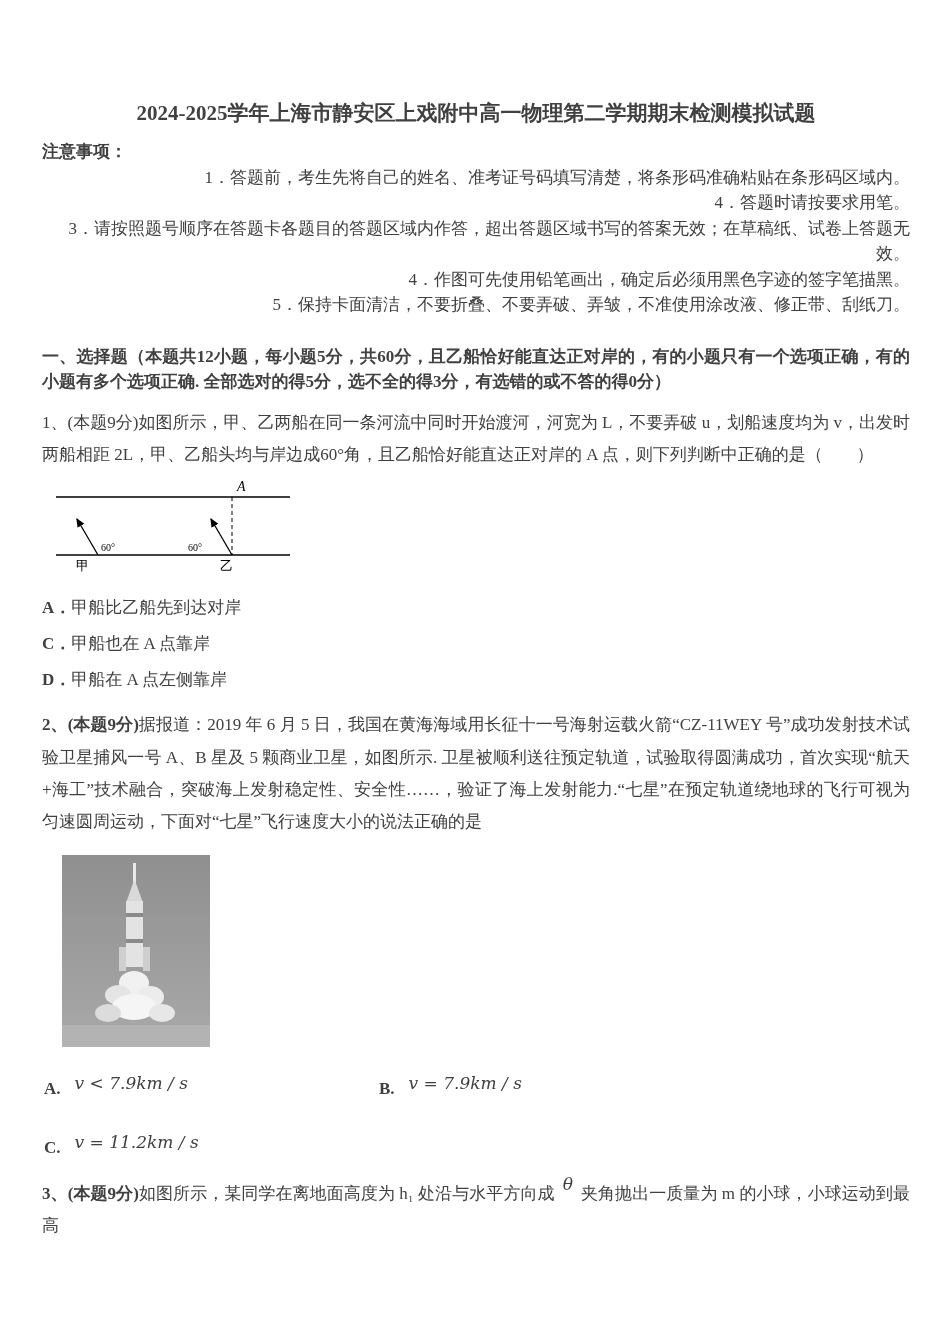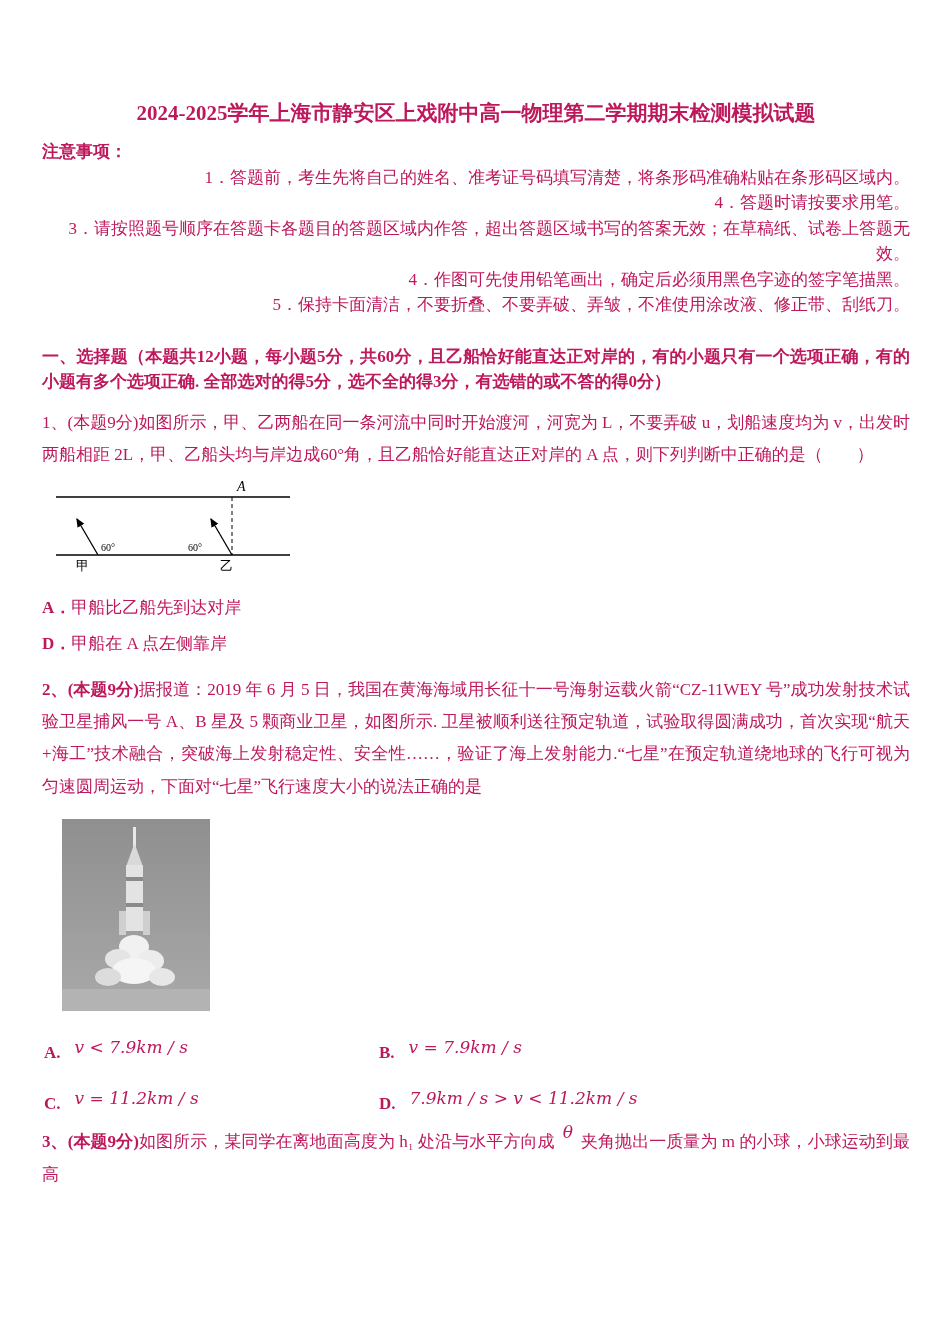--- a/index.html
+++ b/index.html
@@ -1,40 +1,40 @@
 <!DOCTYPE html>
 <html><head>
 <meta charset="utf-8">
 <style>
   * { box-sizing: border-box; }
   html, body { margin: 0; padding: 0; background: #ffffff; }
   .page {
     width: 950px; height: 1344px; margin: 0 auto; position: relative;
-    background: #ffffff; color: #be185d; overflow: hidden;
+    background: #ffffff; color: #404040; overflow: hidden;
     font-family: "Liberation Serif", "DejaVu Serif", serif;
     font-size: 17px; padding: 100px 40px 0 42px;
   }
   .title {
     font-size: 21px; font-weight: bold; text-align: center;
     margin: 0 0 12px 0; line-height: 1.3;
   }
   .notice-heading { font-weight: bold; line-height: 1.5; }
   .notice-item { line-height: 1.5; text-align: right; }
   .section-heading { font-weight: bold; margin-top: 26px; line-height: 1.5; text-align: justify; }
   .stem { margin-top: 12px; line-height: 1.9; text-align: justify; }
   .q-prefix { font-weight: normal; }
   .q-prefix.bold { font-weight: bold; }
   .q1-figure { margin: 6px 0 4px 8px; }
   .options-list { margin-top: 12px; }
   .option { line-height: 2.1; }
   .opt-letter { font-weight: bold; }
   .q2-figure { margin: 16px 0 6px 20px; line-height: 0; }
   .q2-options {
     display: grid; grid-template-columns: 335px 1fr;
-    row-gap: 24px; margin-top: 28px; margin-left: 2px;
+    row-gap: 32px; margin-top: 28px; margin-left: 2px;
   }
   .q2-option { line-height: 1.6; }
   .q2-opt-label { font-weight: bold; margin-right: 14px; }
   .formula {
     font-family: "DejaVu Serif", serif; font-style: italic;
     display: inline-block; position: relative; top: -5px; font-size: 17px;
   }
   .theta {
     font-family: "DejaVu Serif", serif; font-style: italic;
     position: relative; top: -9px; padding: 0 8px; display: inline-block;
@@ -77,20 +77,21 @@
         <text x="51" y="74" font-size="10">60°</text>
         <text x="138" y="74" font-size="10">60°</text>
         <text x="187" y="14" font-size="14" font-style="italic">A</text>
         <text x="26" y="93" font-size="13">甲</text>
         <text x="170" y="93" font-size="13">乙</text>
       </svg>
     </div>
 
     <div class="options-list">
       <div class="option"><span class="opt-letter">A．</span><span>甲船比乙船先到达对岸</span></div>
+      <div class="option"><span class="opt-letter">C．</span><span>甲船也在 A 点靠岸</span></div>
       <div class="option"><span class="opt-letter">D．</span><span>甲船在 A 点左侧靠岸</span></div>
     </div>
   </div>
 
   <div>
     <div class="stem"><span class="q-prefix bold">2、</span><span class="q-prefix bold">(本题9分)</span><span>据报道：2019 年 6 月 5 日，我国在黄海海域用长征十一号海射运载火箭“CZ-11WEY 号”成功发射技术试验卫星捕风一号 A、B 星及 5 颗商业卫星，如图所示. 卫星被顺利送往预定轨道，试验取得圆满成功，首次实现“航天+海工”技术融合，突破海上发射稳定性、安全性……，验证了海上发射能力.“七星”在预定轨道绕地球的飞行可视为匀速圆周运动，下面对“七星”飞行速度大小的说法正确的是</span></div>
 
     <div class="q2-figure">
       <svg width="148" height="192" viewBox="0 0 148 192">
         <defs>
@@ -114,21 +115,20 @@
         <ellipse cx="46" cy="158" rx="13" ry="9" fill="#dcdcdc"></ellipse>
         <ellipse cx="100" cy="158" rx="13" ry="9" fill="#e7e7e7"></ellipse>
         <rect x="0" y="170" width="148" height="22" fill="#b3b3b3"></rect>
       </svg>
     </div>
 
     <div class="q2-options">
       <div class="q2-option"><span class="q2-opt-label">A.</span><span class="formula">v &lt; 7.9km / s</span></div>
       <div class="q2-option"><span class="q2-opt-label">B.</span><span class="formula">v = 7.9km / s</span></div>
       <div class="q2-option"><span class="q2-opt-label">C.</span><span class="formula">v = 11.2km / s</span></div>
-      <div class="q2-option"><span class="q2-opt-label">D.</span><span class="formula">7.9km / s &gt; v &lt; 11.2km / s</span></div>
     </div>
   </div>
 
-  <div style="margin-top:8px;">
+  <div style="margin-top:16px;">
     <div class="stem" style="margin-top:0;"><span class="q-prefix bold">3、</span><span class="q-prefix bold">(本题9分)</span><span>如图所示，某同学在离地面高度为 h₁ 处沿与水平方向成</span><span class="theta">θ</span><span>夹角抛出一质量为 m 的小球，小球运动到最高</span></div>
   </div>
 
 </div>
 
 </body></html>

